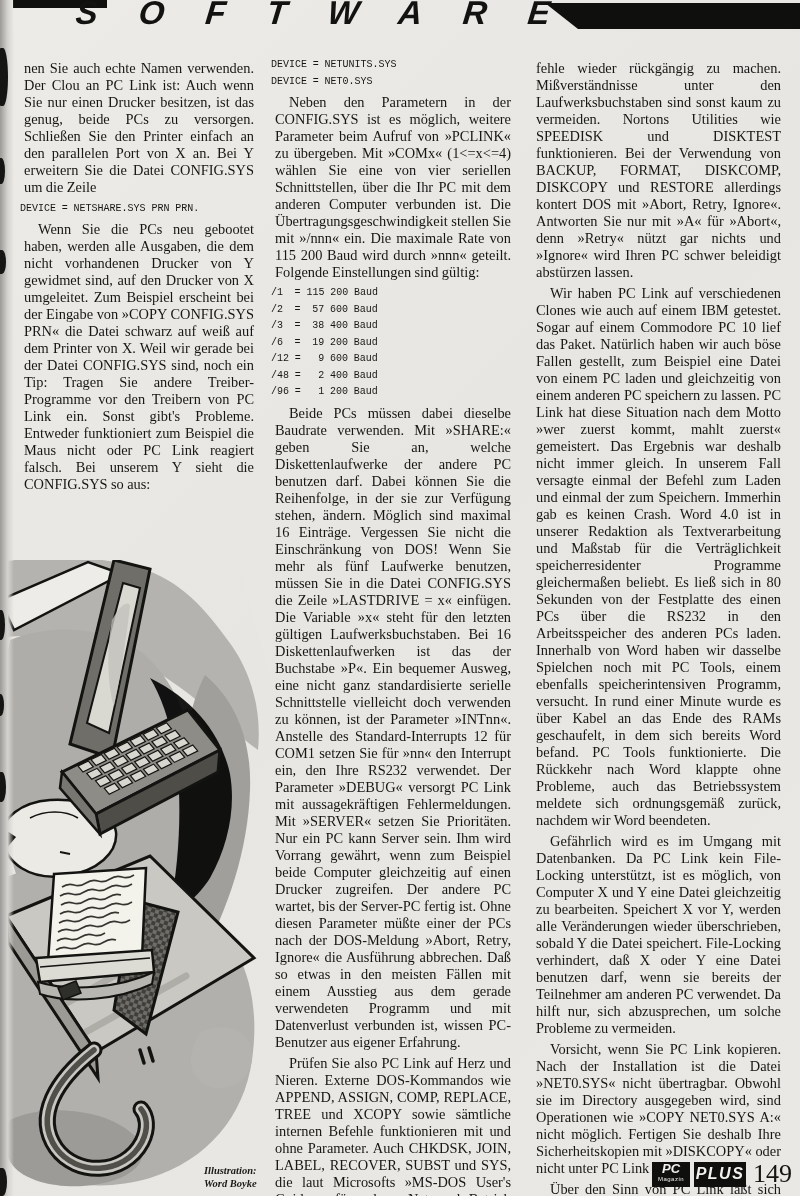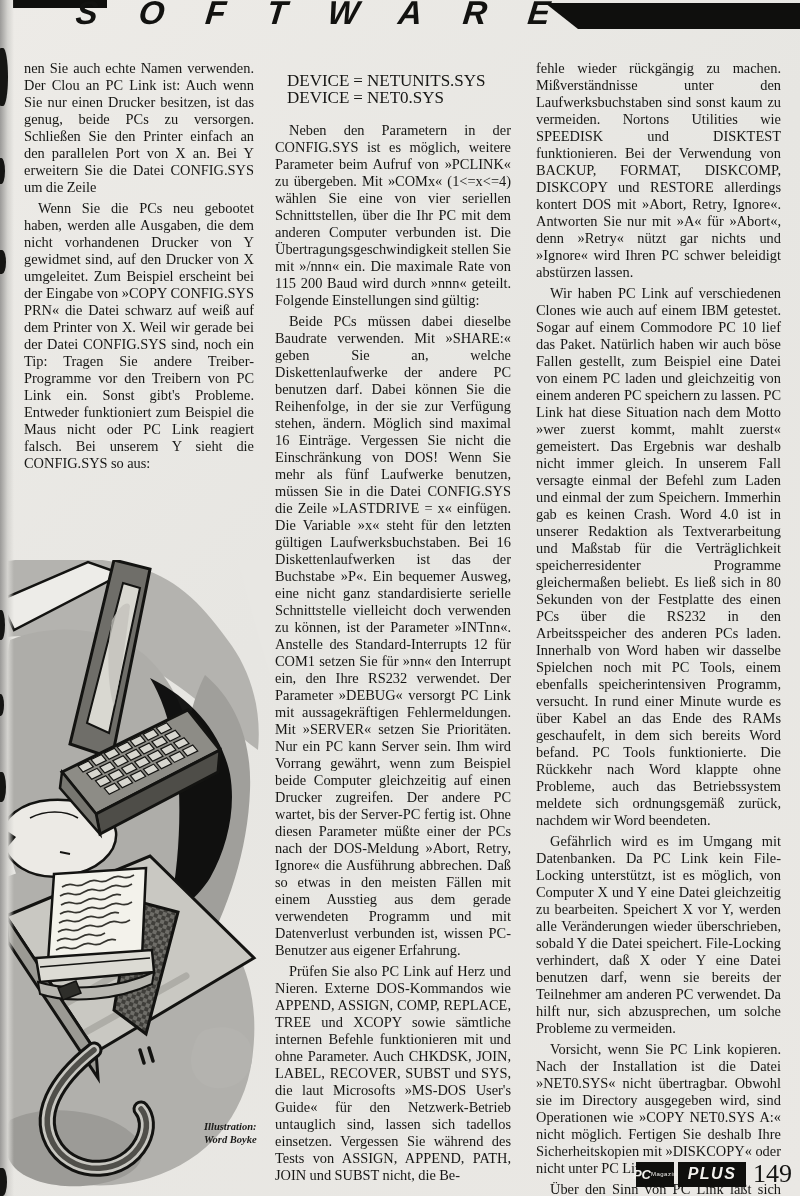--- a/index.html
+++ b/index.html
@@ -22,35 +22,35 @@
   .bar-right{position:absolute;top:3px;left:545px;width:255px;height:26px;background:#0f0f0d;
              clip-path:polygon(0 0,255px 0,255px 26px,33px 26px);}
   
   .col{position:absolute;top:56px;text-align:justify;font-size:14.4px;line-height:17px;
        hyphens:auto;-webkit-hyphens:auto;word-spacing:-0.2px;}
   .col1{left:20px;width:238px;}
   .col2{left:271px;width:244px;}
   .col3{left:532px;width:253px;}
   p.body{margin:4px;padding:0;}
   p.indent{text-indent:14px;}
-  pre.code{margin:16px;font-family:Liberation Serif, serif;
-           font-size:17px;line-height:17px;white-space:pre;text-align:left;}
+  pre.code{margin:0;font-family:Liberation Mono, monospace;
+           font-size:10px;line-height:17px;white-space:pre;text-align:left;}
   pre.baud{line-height:16.5px;}
   
   .illustration{position:absolute;left:0;top:560px;width:272px;height:636px;z-index:2;}
-  .credit{position:absolute;left:204px;top:1121px;z-index:5;font-weight:bold;font-style:italic;
+  .credit{position:absolute;left:204px;top:1165px;z-index:5;font-weight:bold;font-style:italic;
           font-size:10.5px;line-height:12.5px;color:#1a1a18;}
   
   .footer{position:absolute;top:1159px;right:8px;display:flex;align-items:center;gap:4px;z-index:10;}
   .logo-box{background:#0f0f0d;color:#f2f1ed;font-family:"Liberation Sans",sans-serif;
-            font-weight:bold;font-style:italic;display:flex;flex-direction:row;
+            font-weight:bold;font-style:italic;display:flex;flex-direction:column;
             align-items:center;justify-content:center;}
   .logo-pc{width:38px;height:25px;font-size:13px;line-height:11px;}
   .logo-pc small{font-size:6px;font-style:normal;font-weight:normal;letter-spacing:.5px;}
-  .logo-plus{width:68px;height:25px;font-size:16px;letter-spacing:1.5px;}
+  .logo-plus{width:52px;height:25px;font-size:16px;letter-spacing:1.5px;}
   .pageno{font-size:26px;font-family:"Liberation Serif",serif;color:#141412;margin-left:3px;text-align:center;}
 </style>
 </head>
 <body>
 
 <div class="page" lang="de">
 
   <div class="scan-edge">
     <i class="blob b1"></i>
     <i class="blob b2"></i>
@@ -62,27 +62,35 @@
   </div>
 
   <div>
     <div class="bar-left"></div>
     <h1 class="title">SOFTWARE</h1>
     <div class="bar-right"></div>
   </div>
 
   <section class="col col1">
     <p class="body">nen Sie auch echte Namen verwenden. Der Clou an PC Link ist: Auch wenn Sie nur einen Drucker besitzen, ist das genug, beide PCs zu versorgen. Schließen Sie den Printer einfach an den parallelen Port von X an. Bei Y erweitern Sie die Datei CONFIG.SYS um die Zeile</p>
+    <pre class="code">DEVICE = NETSHARE.SYS PRN PRN.</pre>
     <p class="body indent">Wenn Sie die PCs neu gebootet haben, werden alle Ausgaben, die dem nicht vorhandenen Drucker von Y gewidmet sind, auf den Drucker von X umgeleitet. Zum Beispiel erscheint bei der Eingabe von »COPY CONFIG.SYS PRN« die Datei schwarz auf weiß auf dem Printer von X. Weil wir gerade bei der Datei CONFIG.SYS sind, noch ein Tip: Tragen Sie andere Treiber-Programme vor den Treibern von PC Link ein. Sonst gibt's Probleme. Entweder funktioniert zum Beispiel die Maus nicht oder PC Link reagiert falsch. Bei unserem Y sieht die CONFIG.SYS so aus:</p>
   </section>
 
   <section class="col col2">
     <pre class="code">DEVICE = NETUNITS.SYS
 DEVICE = NET0.SYS</pre>
     <p class="body indent">Neben den Parametern in der CONFIG.SYS ist es möglich, weitere Parameter beim Aufruf von »PCLINK« zu übergeben. Mit »COMx« (1&lt;=x&lt;=4) wählen Sie eine von vier seriellen Schnittstellen, über die Ihr PC mit dem anderen Computer verbunden ist. Die Übertragungsgeschwindigkeit stellen Sie mit »/nnn« ein. Die maximale Rate von 115 200 Baud wird durch »nnn« geteilt. Folgende Einstellungen sind gültig:</p>
+    <pre class="code baud">/1  = 115 200 Baud
+/2  =  57 600 Baud
+/3  =  38 400 Baud
+/6  =  19 200 Baud
+/12 =   9 600 Baud
+/48 =   2 400 Baud
+/96 =   1 200 Baud</pre>
     <p class="body indent">Beide PCs müssen dabei dieselbe Baudrate verwenden. Mit »SHARE:« geben Sie an, welche Diskettenlaufwerke der andere PC benutzen darf. Dabei können Sie die Reihenfolge, in der sie zur Verfügung stehen, ändern. Möglich sind maximal 16 Einträge. Vergessen Sie nicht die Einschränkung von DOS! Wenn Sie mehr als fünf Laufwerke benutzen, müssen Sie in die Datei CONFIG.SYS die Zeile »LASTDRIVE = x« einfügen. Die Variable »x« steht für den letzten gültigen Laufwerksbuchstaben. Bei 16 Diskettenlaufwerken ist das der Buchstabe »P«. Ein bequemer Ausweg, eine nicht ganz standardisierte serielle Schnittstelle vielleicht doch verwenden zu können, ist der Parameter »INTnn«. Anstelle des Standard-Interrupts 12 für COM1 setzen Sie für »nn« den Interrupt ein, den Ihre RS232 verwendet. Der Parameter »DEBUG« versorgt PC Link mit aussagekräftigen Fehlermeldungen. Mit »SERVER« setzen Sie Prioritäten. Nur ein PC kann Server sein. Ihm wird Vorrang gewährt, wenn zum Beispiel beide Computer gleichzeitig auf einen Drucker zugreifen. Der andere PC wartet, bis der Server-PC fertig ist. Ohne diesen Parameter müßte einer der PCs nach der DOS-Meldung »Abort, Retry, Ignore« die Ausführung abbrechen. Daß so etwas in den meisten Fällen mit einem Ausstieg aus dem gerade verwendeten Programm und mit Datenverlust verbunden ist, wissen PC-Benutzer aus eigener Erfahrung.</p>
     <p class="body indent">Prüfen Sie also PC Link auf Herz und Nieren. Externe DOS-Kommandos wie APPEND, ASSIGN, COMP, REPLACE, TREE und XCOPY sowie sämtliche internen Befehle funktionieren mit und ohne Parameter. Auch CHKDSK, JOIN, LABEL, RECOVER, SUBST und SYS, die laut Microsofts »MS-DOS User's Guide« für den Netzwerk-Betrieb untauglich sind, lassen sich tadellos einsetzen. Vergessen Sie während des Tests von ASSIGN, APPEND, PATH, JOIN und SUBST nicht, die Be-</p>
   </section>
 
   <section class="col col3">
     <p class="body">fehle wieder rückgängig zu machen. Mißverständnisse unter den Laufwerksbuchstaben sind sonst kaum zu vermeiden. Nortons Utilities wie SPEEDISK und DISKTEST funktionieren. Bei der Verwendung von BACKUP, FORMAT, DISKCOMP, DISKCOPY und RESTORE allerdings kontert DOS mit »Abort, Retry, Ignore«. Antworten Sie nur mit »A« für »Abort«, denn »Retry« nützt gar nichts und »Ignore« wird Ihren PC schwer beleidigt abstürzen lassen.</p>
     <p class="body indent">Wir haben PC Link auf verschiedenen Clones wie auch auf einem IBM getestet. Sogar auf einem Commodore PC 10 lief das Paket. Natürlich haben wir auch böse Fallen gestellt, zum Beispiel eine Datei von einem PC laden und gleichzeitig von einem anderen PC speichern zu lassen. PC Link hat diese Situation nach dem Motto »wer zuerst kommt, mahlt zuerst« gemeistert. Das Ergebnis war deshalb nicht immer gleich. In unserem Fall versagte einmal der Befehl zum Laden und einmal der zum Speichern. Immerhin gab es keinen Crash. Word 4.0 ist in unserer Redaktion als Textverarbeitung und Maßstab für die Verträglichkeit speicherresidenter Programme gleichermaßen beliebt. Es ließ sich in 80 Sekunden von der Festplatte des einen PCs über die RS232 in den Arbeitsspeicher des anderen PCs laden. Innerhalb von Word haben wir dasselbe Spielchen noch mit PC Tools, einem ebenfalls speicherintensiven Programm, versucht. In rund einer Minute wurde es über Kabel an das Ende des RAMs geschaufelt, in dem sich bereits Word befand. PC Tools funktionierte. Die Rückkehr nach Word klappte ohne Probleme, auch das Betriebssystem meldete sich ordnungsgemäß zurück, nachdem wir Word beendeten.</p>
     <p class="body indent">Gefährlich wird es im Umgang mit Datenbanken. Da PC Link kein File-Locking unterstützt, ist es möglich, von Computer X und Y eine Datei gleichzeitig zu bearbeiten. Speichert X vor Y, werden alle Veränderungen wieder überschrieben, sobald Y die Datei speichert. File-Locking verhindert, daß X oder Y eine Datei benutzen darf, wenn sie bereits der Teilnehmer am anderen PC verwendet. Da hilft nur, sich abzusprechen, um solche Probleme zu vermeiden.</p>
     <p class="body indent">Vorsicht, wenn Sie PC Link kopieren. Nach der Installation ist die Datei »NET0.SYS« nicht übertragbar. Obwohl sie im Directory ausgegeben wird, sind Operationen wie »COPY NET0.SYS A:« nicht möglich. Fertigen Sie deshalb Ihre Sicherheitskopien mit »DISKCOPY« oder nicht unter PC Link an.</p>
     <p class="body indent">Über den Sinn von PC Link läßt sich streiten. Mit keinem Netzwerk vergleichbar, bietet das Programm dennoch eine preiswerte Variante, Geräte zu kombinieren und im Verbund zu nutzen.</p>

